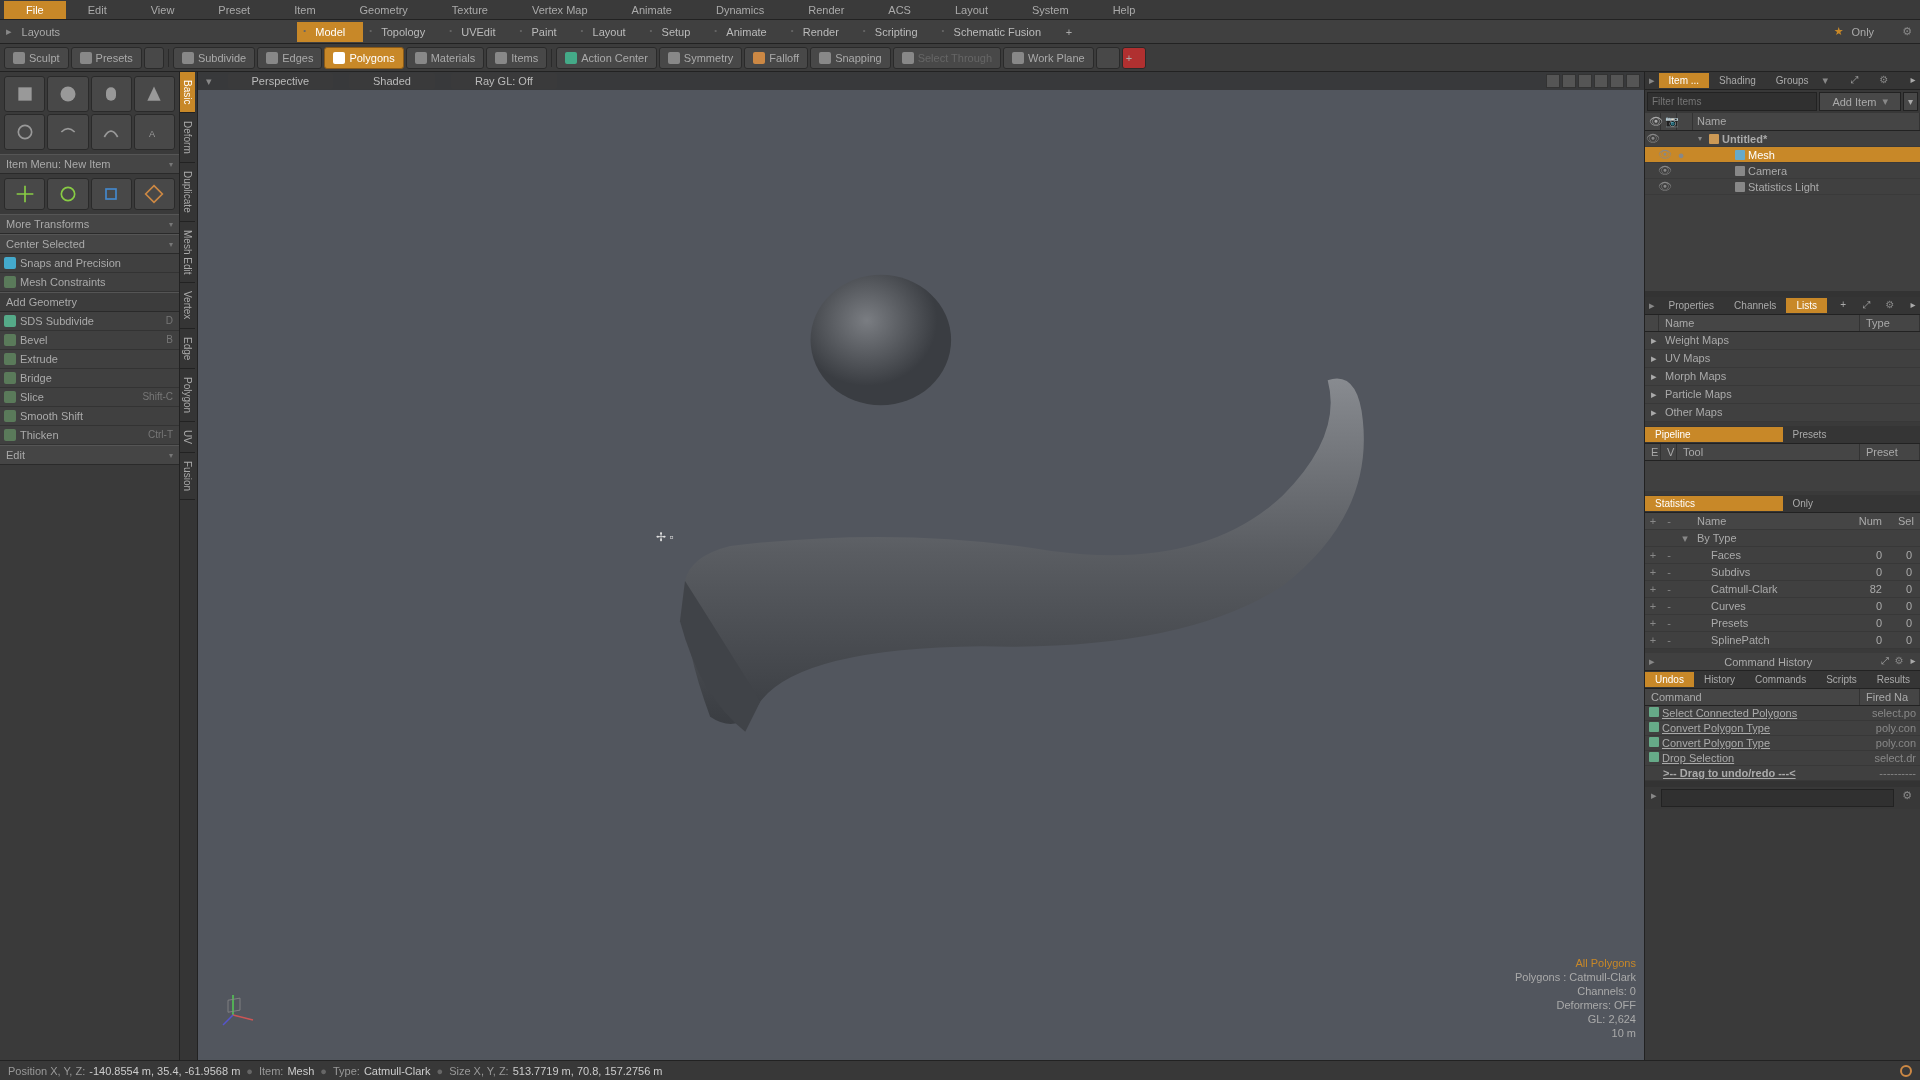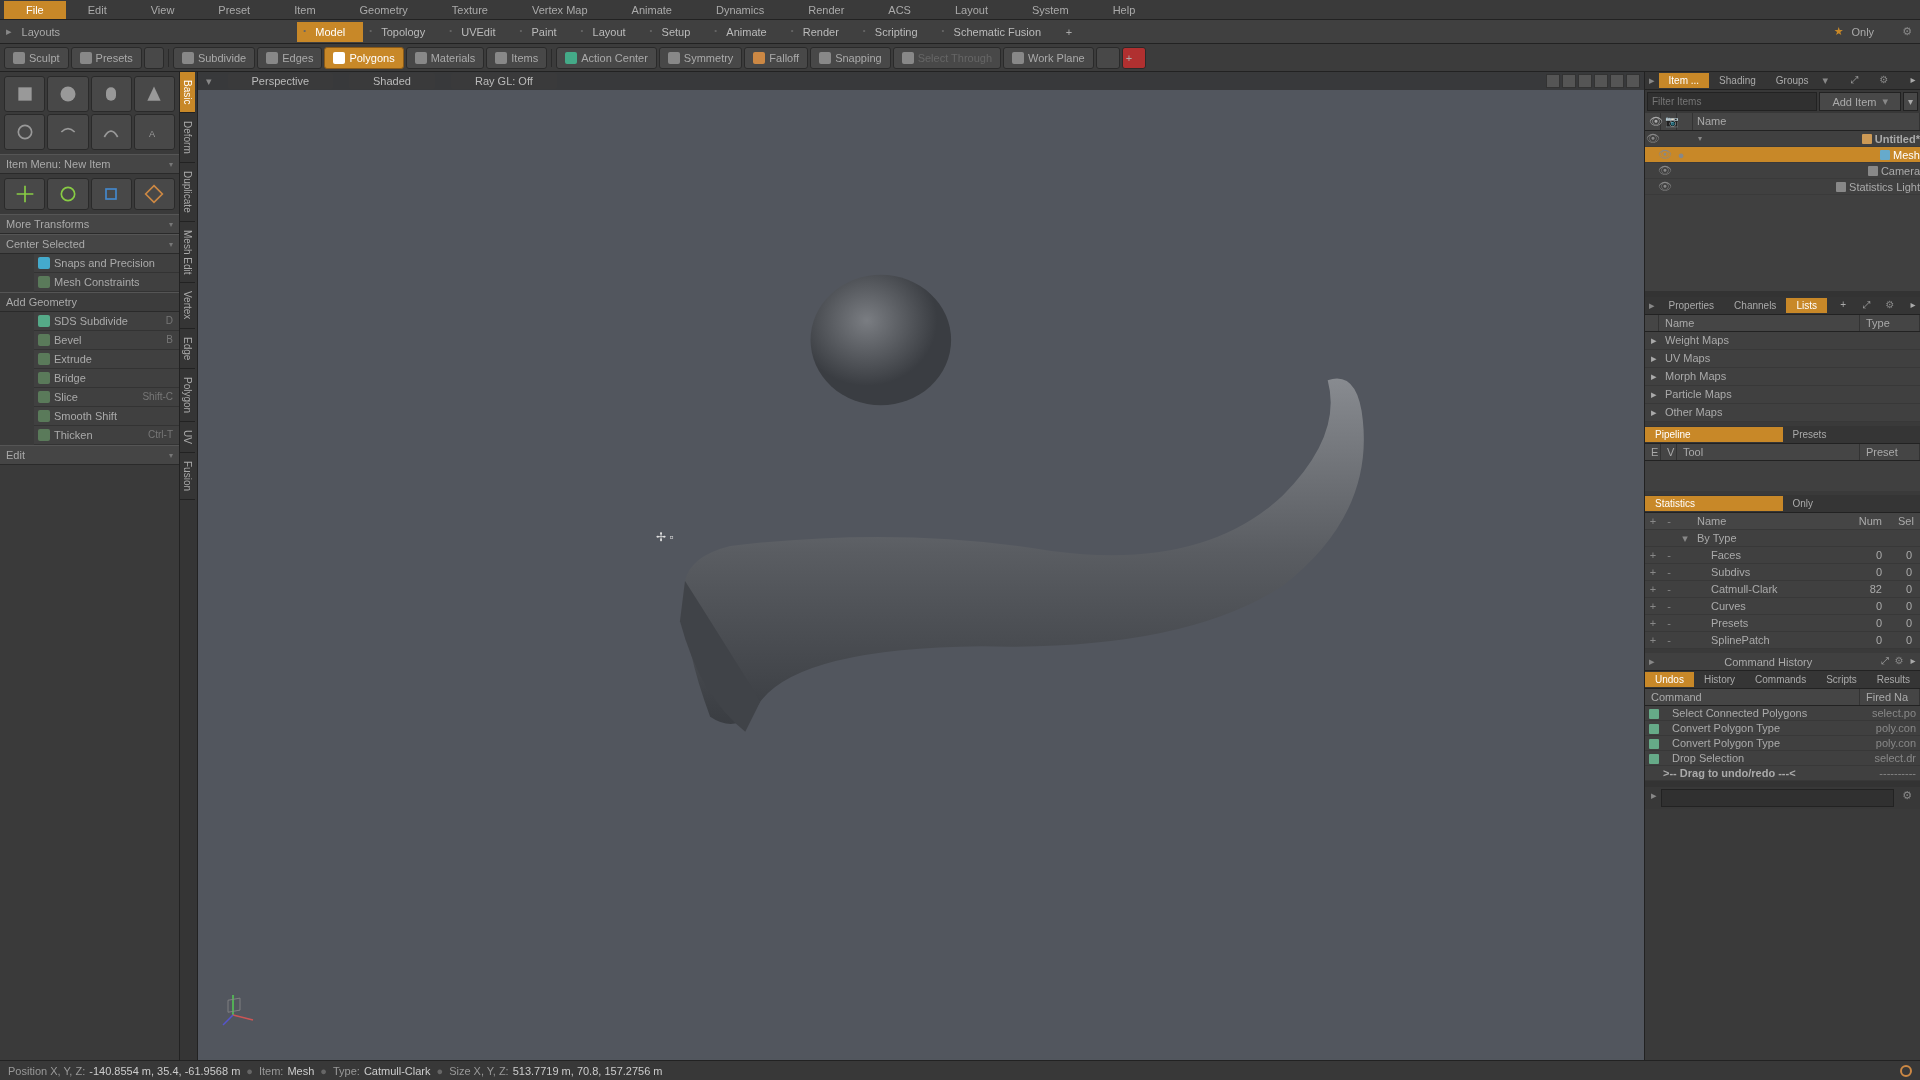--- a/index.html
+++ b/index.html
@@ -19,21 +19,21 @@
 .toolbar .btn .ico { width: 12px; height: 12px; background: #888; border-radius: 2px; }
 .toolbar .sep { width: 1px; height: 18px; background: #2a2a2a; margin: 0 2px; }
 .main { display: flex; height: calc(100% - 92px); }
 .left-panel { width: 198px; background: #3a3a3a; border-right: 1px solid #222; display: flex; }
 .left-tools { flex: 1; }
 .icon-grid { display: grid; grid-template-columns: repeat(4, 1fr); gap: 2px; padding: 4px; }
 .icon-grid .ic { height: 36px; background: #484848; border: 1px solid #2a2a2a; border-radius: 3px; display: flex; align-items: center; justify-content: center; cursor: pointer; }
 .icon-grid .ic svg { width: 20px; height: 20px; }
 .section-head { background: #454545; padding: 3px 6px; border-top: 1px solid #555; border-bottom: 1px solid #2a2a2a; font-size: 10px; display: flex; justify-content: space-between; align-items: center; cursor: pointer; }
 .section-head .arrow { font-size: 8px; color: #777; }
-.tool-item { background: #404040; padding: 3px 6px 3px 20px; border-bottom: 1px solid #333; display: flex; justify-content: space-between; cursor: pointer; position: relative; margin-left: 34px; }
+.tool-item { background: #404040; padding: 3px 6px 3px 20px; border-bottom: 1px solid #333; display: flex; justify-content: space-between; cursor: pointer; position: relative; }
 .tool-item .tic { position: absolute; left: 4px; width: 12px; height: 12px; background: #5a7a5a; border-radius: 2px; top: 3px; }
 .tool-item .sc { color: #777; font-size: 10px; }
 .vtabs { width: 18px; background: #353535; border-left: 1px solid #222; }
 .vtab { writing-mode: vertical-rl; text-orientation: mixed; padding: 8px 2px; text-align: center; font-size: 10px; cursor: pointer; border-bottom: 1px solid #222; }
 .vtab.active { background: #c88828; color: #fff; }
 .viewport { flex: 1; background: #52565e; position: relative; overflow: hidden; }
 .vp-header { position: absolute; top: 0; left: 0; right: 0; height: 18px; background: rgba(50,50,50,0.8); display: flex; align-items: center; padding: 0 8px; gap: 16px; font-size: 10px; }
 .vp-header .vh { color: #bbb; padding: 2px 24px; background: rgba(60,60,60,0.6); border-radius: 2px; }
 .vp-icons { position: absolute; top: 2px; right: 4px; display: flex; gap: 2px; }
 .vp-icons .vi { width: 14px; height: 14px; background: #555; border: 1px solid #333; cursor: pointer; }
@@ -49,35 +49,35 @@
 .filter-row input { flex: 1; background: #303030; border: 1px solid #222; color: #aaa; padding: 2px 4px; font-size: 10px; }
 .filter-row .add { background: #484848; border: 1px solid #222; padding: 2px 12px; font-size: 10px; cursor: pointer; display: flex; align-items: center; }
 .tree-head { display: flex; background: #454545; font-size: 10px; border-bottom: 1px solid #222; }
 .tree-head .th { padding: 2px 4px; border-right: 1px solid #333; }
 .tree { background: #404040; min-height: 160px; font-size: 11px; }
 .tree-row { display: flex; align-items: center; padding: 1px 0; border-bottom: 1px solid #3a3a3a; }
 .tree-row .eye { width: 16px; text-align: center; color: #888; }
 .tree-row .cam { width: 16px; text-align: center; color: #888; }
 .tree-row .sp { width: 16px; }
 .tree-row .exp { width: 14px; text-align: center; color: #888; font-size: 8px; }
-.tree-row .lbl { flex: 1; padding-left: 2px; display: flex; align-items: center; gap: 3px; justify-content: flex-end; }
+.tree-row .lbl { flex: 1; padding-left: 2px; display: flex; align-items: center; gap: 3px; }
 .tree-row.sel { background: #c88828; color: #fff; }
 .tree-row .tic2 { width: 10px; height: 10px; background: #888; border-radius: 1px; display: inline-block; }
 .list-table { background: #404040; font-size: 10px; }
 .list-table .lh { display: flex; background: #454545; border-bottom: 1px solid #222; }
 .list-table .lh > div { padding: 2px 6px; border-right: 1px solid #333; }
 .list-table .lr { display: flex; border-bottom: 1px solid #383838; }
 .list-table .lr > div { padding: 2px 6px; }
 .stat-table { background: #404040; font-size: 10px; }
 .stat-table .sr { display: flex; border-bottom: 1px solid #383838; align-items: center; }
 .stat-table .sr .pm { width: 16px; text-align: center; color: #888; cursor: pointer; }
 .stat-table .sr .nm { flex: 1; padding: 2px 4px; }
 .stat-table .sr .nv { width: 40px; text-align: right; padding: 2px 8px; }
 .cmd-row { display: flex; font-size: 10px; border-bottom: 1px solid #383838; padding: 1px 4px; }
-.cmd-row .cn { flex: 1; display: flex; align-items: flex-end; gap: 13px; }
+.cmd-row .cn { flex: 1; display: flex; align-items: flex-start; gap: 3px; text-decoration: underline; }
 .cmd-row .cf { color: #888; }
 .cmd-row .cic { width: 10px; height: 10px; background: #6a8; border-radius: 1px; }
 .statusbar { height: 20px; background: #383838; border-top: 1px solid #222; display: flex; align-items: center; padding: 0 8px; font-size: 10px; gap: 4px; }
 .statusbar .sl { color: #999; }
 .statusbar .sv { color: #ccc; }
 .statusbar .dot { color: #666; margin: 0 2px; }
 .scene-render { position: absolute; top: 0; left: 0; width: 100%; height: 100%; }
 .cursor-ind { position: absolute; top: 458px; left: 458px; color: #ddd; font-size: 12px; pointer-events: none; }
 .gear { color: #888; margin-left: 2px; }
 </style>
@@ -350,20 +350,28 @@
     </div>
     <div class="vp-icons">
       <div class="vi"></div>
       <div class="vi"></div>
       <div class="vi"></div>
       <div class="vi"></div>
       <div class="vi"></div>
       <div class="vi"></div>
     </div>
     <div class="cursor-ind">✢ ▫</div>
+    <div class="vp-overlay">
+      <div class="hl">All Polygons</div>
+      <div>Polygons : Catmull-Clark</div>
+      <div>Channels: 0</div>
+      <div>Deformers: OFF</div>
+      <div>GL: 2,624</div>
+      <div>10 m</div>
+    </div>
     <svg class="vp-axis" viewBox="0 0 40 40">
       <line x1="15" y1="25" x2="15" y2="5" stroke="#5c5" stroke-width="1.5"></line>
       <line x1="15" y1="25" x2="35" y2="30" stroke="#c55" stroke-width="1.5"></line>
       <line x1="15" y1="25" x2="5" y2="35" stroke="#55c" stroke-width="1.5"></line>
       <rect x="10" y="12" width="12" height="12" fill="none" stroke="#888" stroke-width="0.8" transform="skewY(-10)"></rect>
     </svg>
   </div>
 
   <div class="right-panel">
     <div class="panel-tabs">

